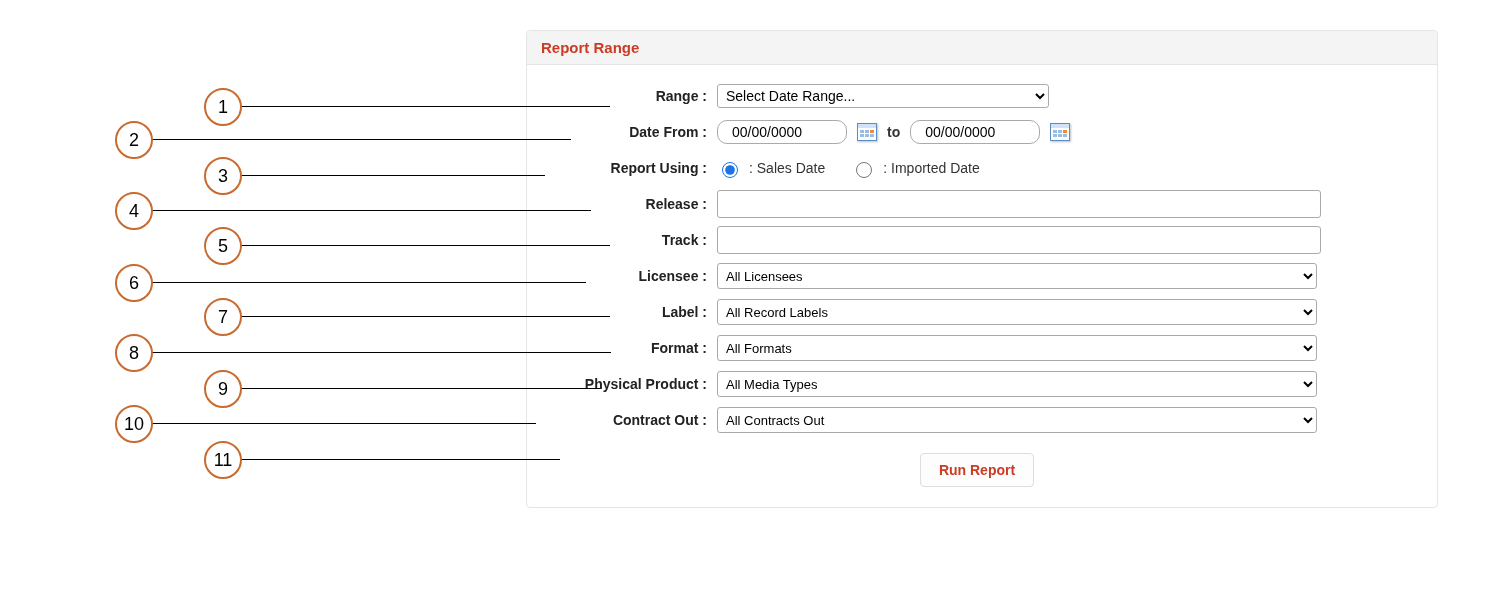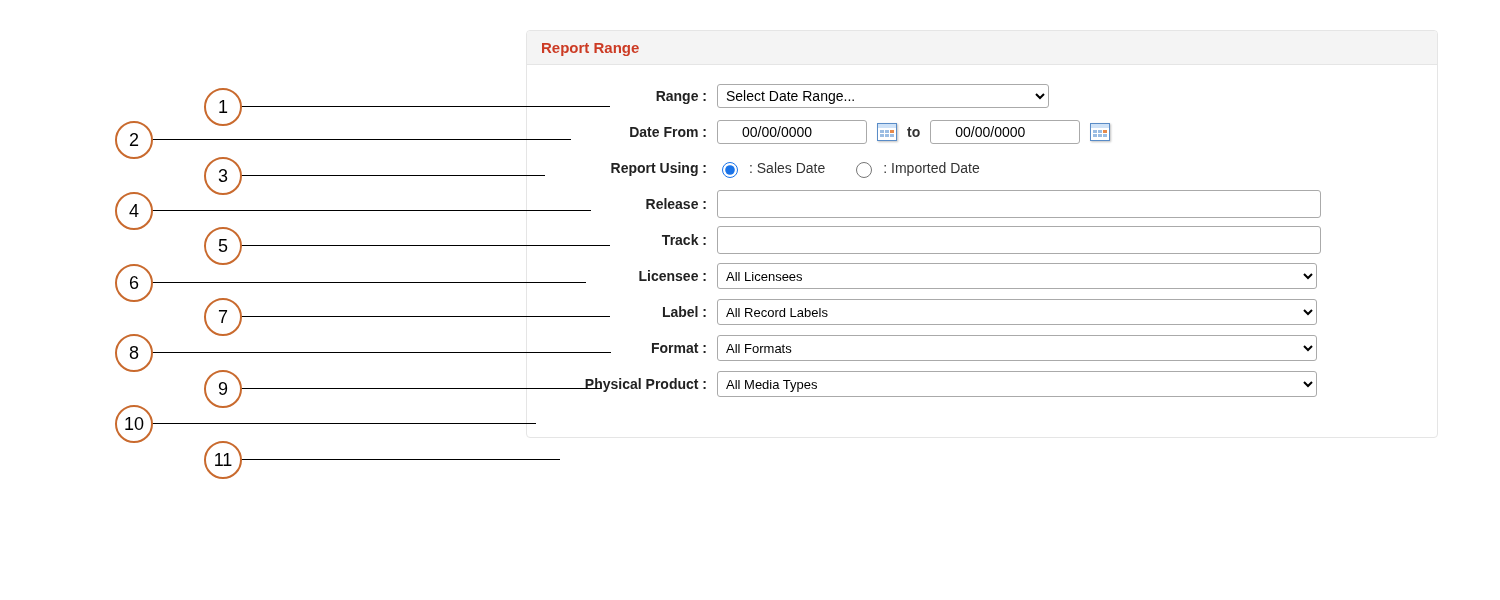--- a/index.html
+++ b/index.html
@@ -58,22 +58,22 @@
     flex: 1;
     display: flex;
     align-items: center;
     gap: 10px;
   }
 
   input[type="text"].date {
     width: 100px;
     height: 22px;
     border: 1px solid #aaa;
-    border-radius: 3px;
-    padding: 0 24px;
+    border-radius: 10px;
+    padding: 0 14px;
     font-size: 14px;
   }
   input[type="text"].wide {
     width: 590px;
     height: 26px;
     border: 1px solid #aaa;
     border-radius: 3px;
     padding: 0 6px;
     font-size: 14px;
   }
@@ -268,22 +268,31 @@
 
     <div class="row">
       <div class="lbl">Physical Product :</div>
       <div class="ctl">
         <select class="wide">
           <option>All Media Types</option>
         </select>
       </div>
     </div>
 
+    <div class="row">
+      <div class="lbl">Contract Out :</div>
+      <div class="ctl">
+        <select class="wide">
+          <option>All Contracts Out</option>
+        </select>
+      </div>
+    </div>
 
     <div class="btn-row">
+      <button class="action">Run Report</button>
     </div>
 
   </div>
 </div>
 
 <div class="callout" style="left:204px; top:88px;">1</div>
 <div class="callout" style="left:115px; top:121px;">2</div>
 <div class="callout" style="left:204px; top:157px;">3</div>
 <div class="callout" style="left:115px; top:192px;">4</div>
 <div class="callout" style="left:204px; top:227px;">5</div>

